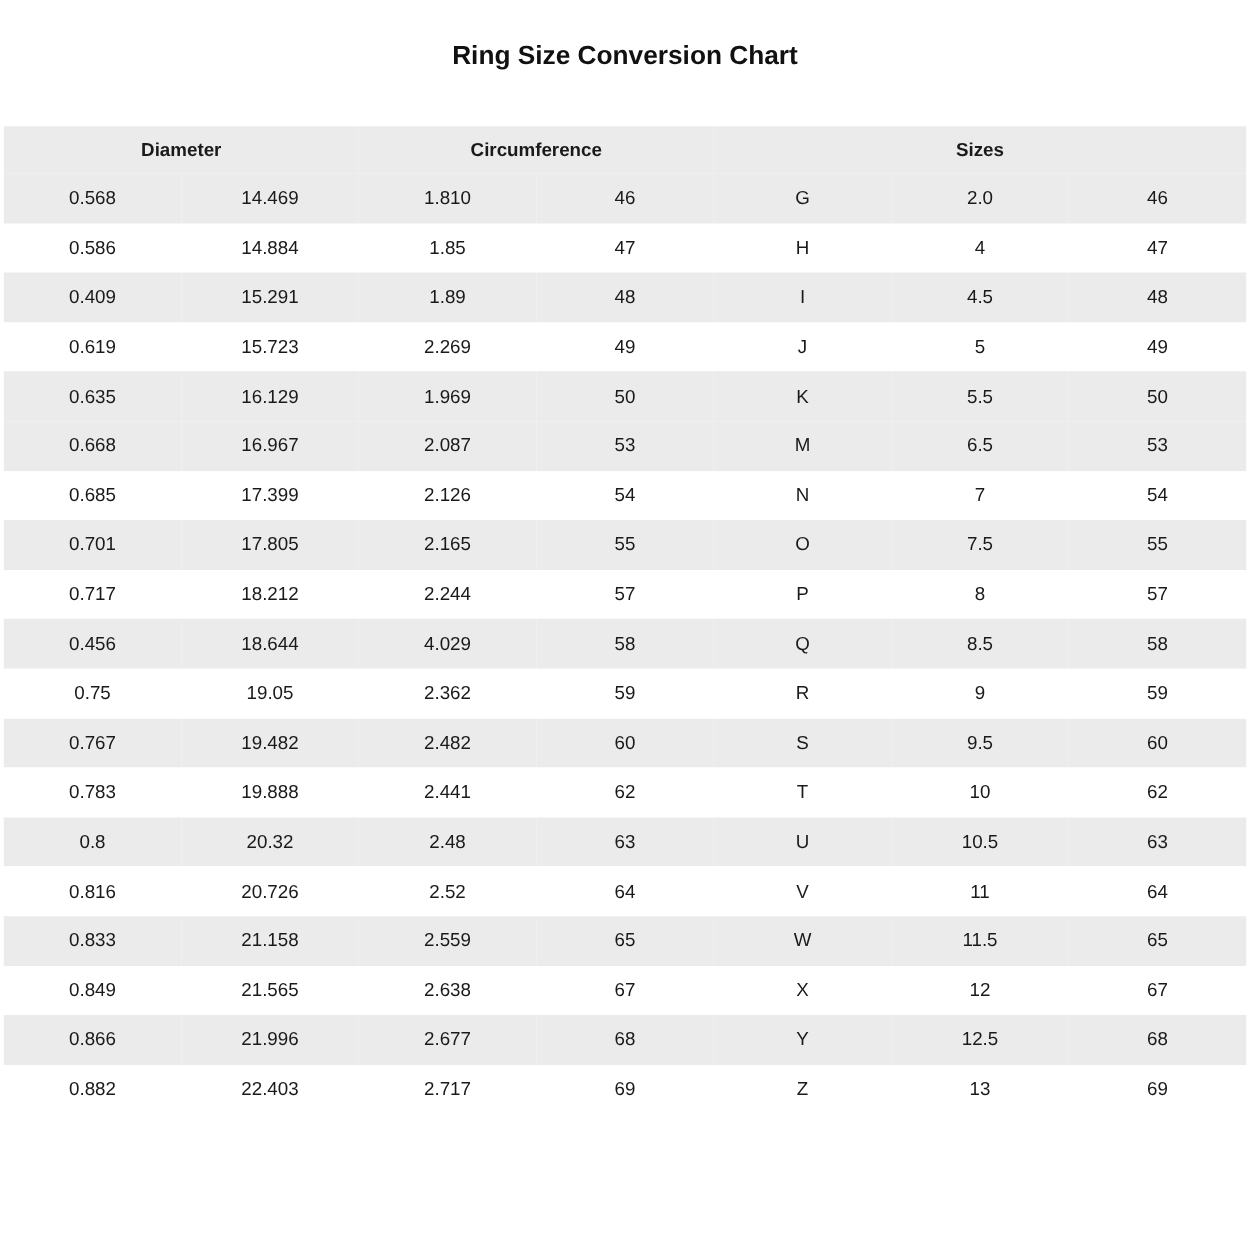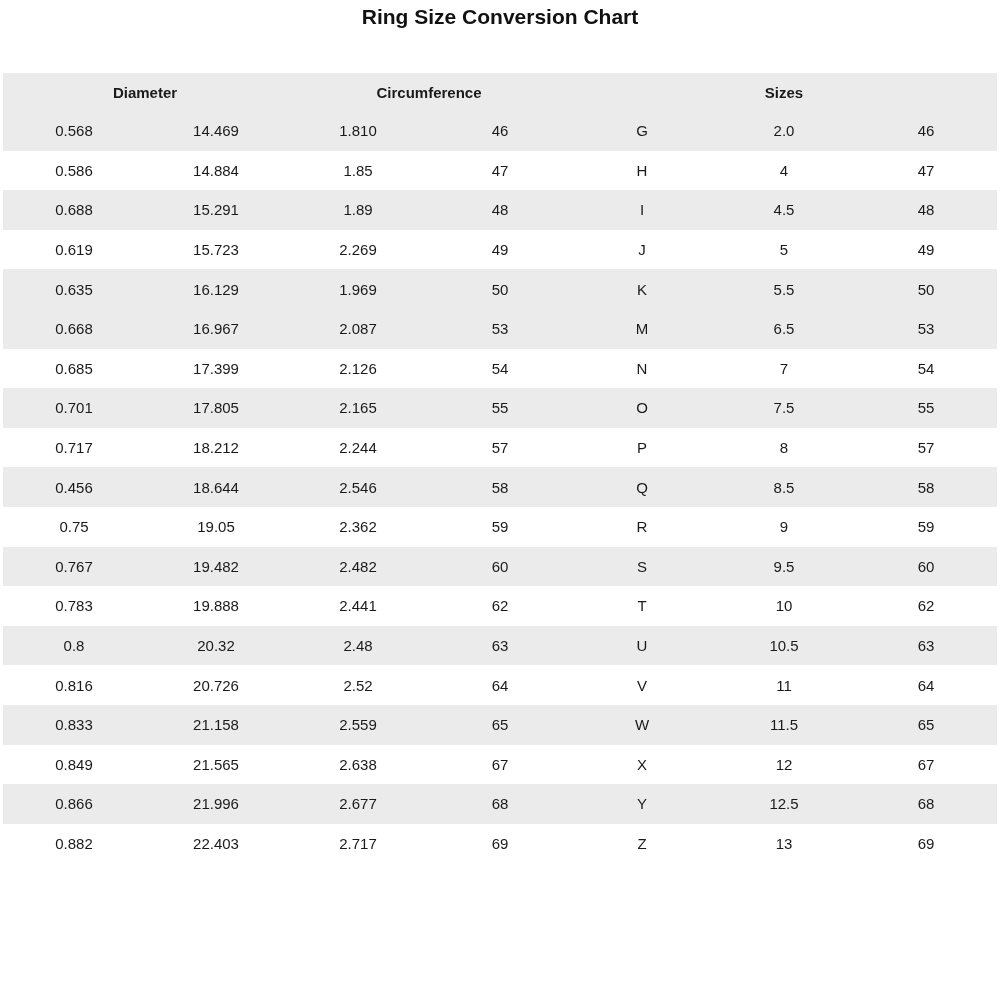--- a/index.html
+++ b/index.html
@@ -7,21 +7,21 @@
     padding: 0;
     width: 1000px;
     height: 1000px;
     background: #ffffff;
     overflow: hidden;
     font-family: "Liberation Sans", "DejaVu Sans", sans-serif;
     color: #1a1a1a;
   }
   .page-title {
     margin: 0;
-    padding-top: 4px;
+    padding-top: 32px;
     font-size: 21px;
     line-height: 25px;
     font-weight: bold;
     text-align: center;
     color: #111111;
   }
   table.ring-table {
     border-collapse: collapse;
     table-layout: fixed;
     width: 994px;
@@ -80,21 +80,21 @@
       <tr>
         <td>0.586</td>
         <td>14.884</td>
         <td>1.85</td>
         <td>47</td>
         <td>H</td>
         <td>4</td>
         <td>47</td>
       </tr>
       <tr class="stripe">
-        <td>0.688</td>
+        <td>0.409</td>
         <td>15.291</td>
         <td>1.89</td>
         <td>48</td>
         <td>I</td>
         <td>4.5</td>
         <td>48</td>
       </tr>
       <tr>
         <td>0.619</td>
         <td>15.723</td>
@@ -145,21 +145,21 @@
         <td>18.212</td>
         <td>2.244</td>
         <td>57</td>
         <td>P</td>
         <td>8</td>
         <td>57</td>
       </tr>
       <tr class="stripe">
         <td>0.456</td>
         <td>18.644</td>
-        <td>2.546</td>
+        <td>4.029</td>
         <td>58</td>
         <td>Q</td>
         <td>8.5</td>
         <td>58</td>
       </tr>
       <tr>
         <td>0.75</td>
         <td>19.05</td>
         <td>2.362</td>
         <td>59</td>

